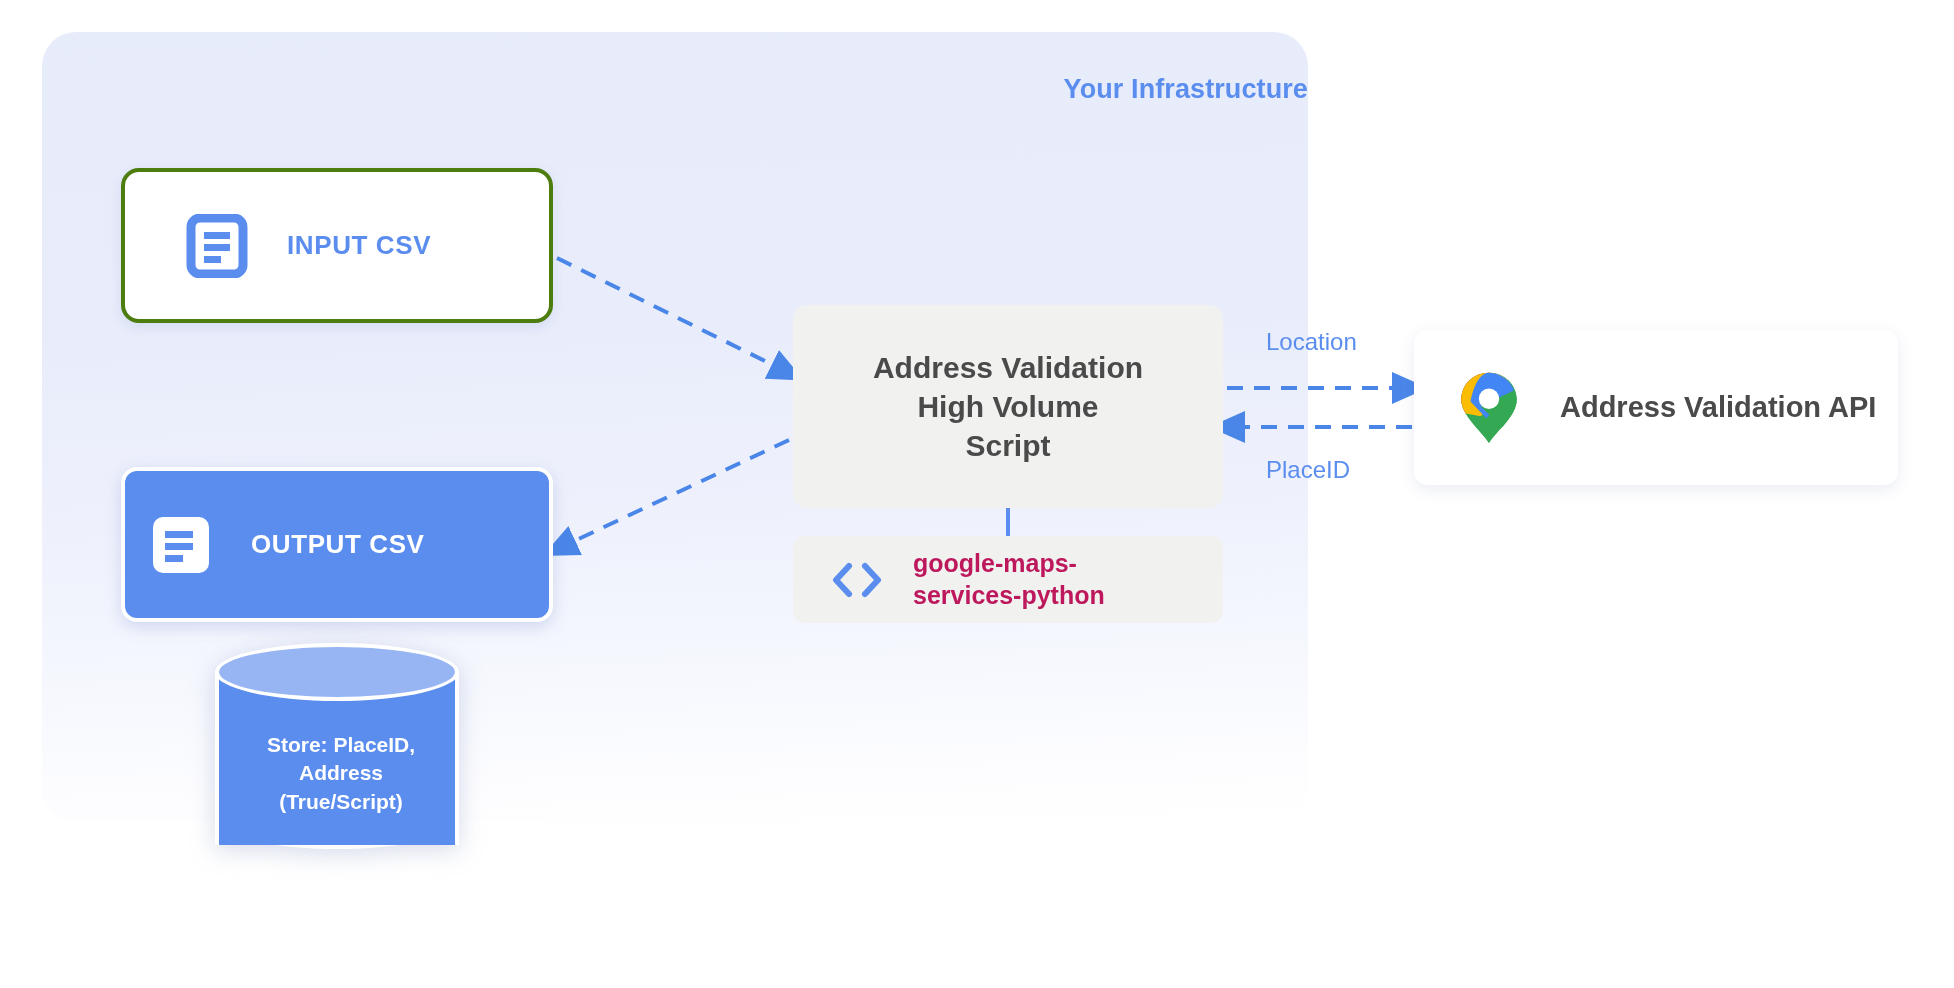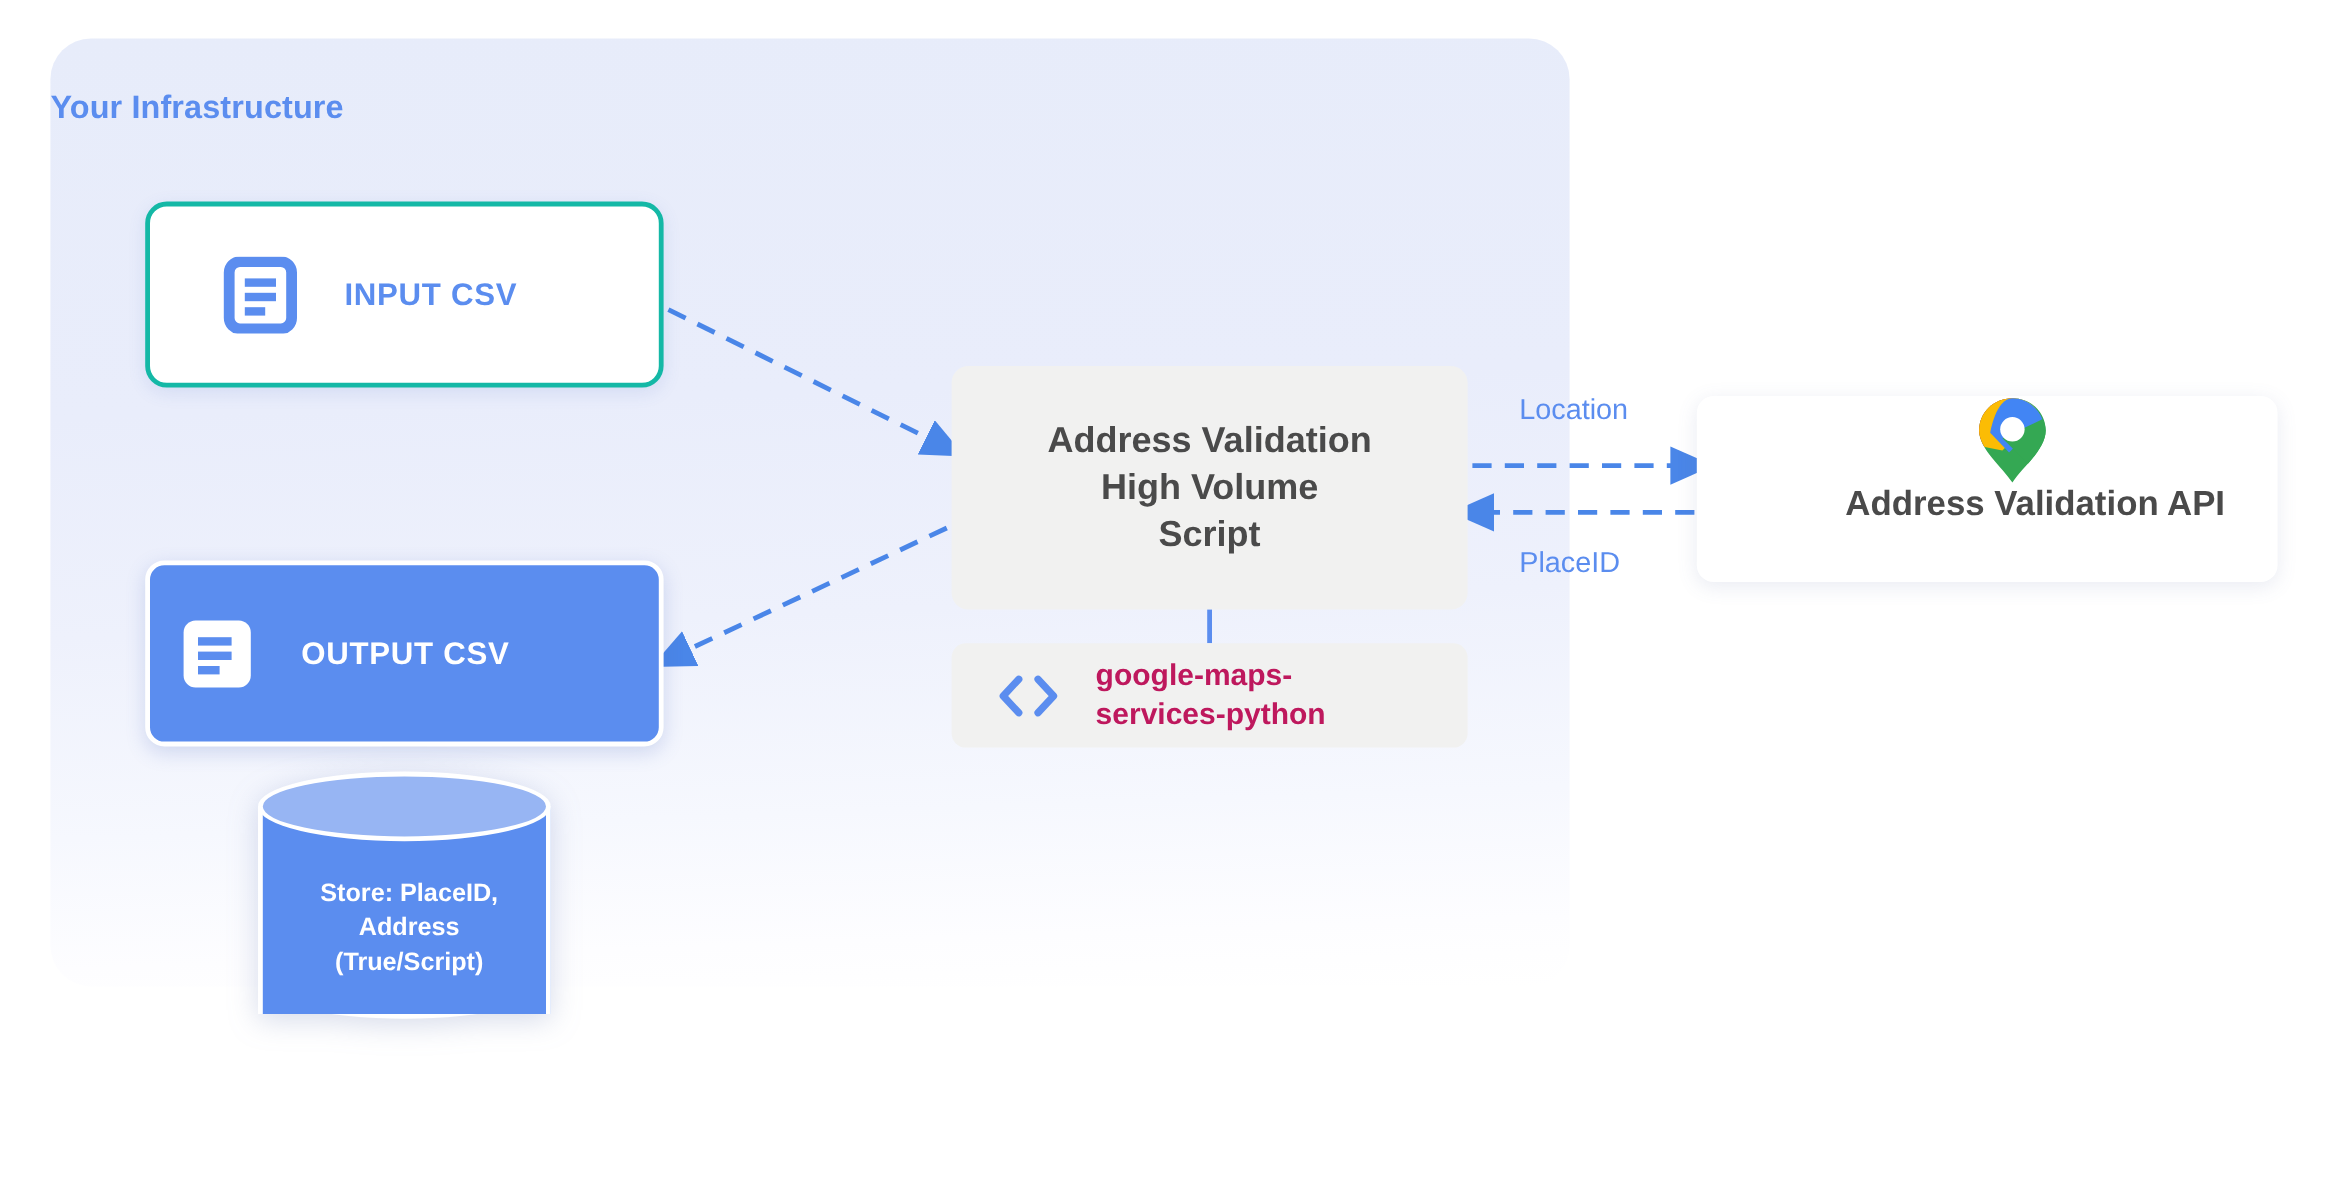--- a/index.html
+++ b/index.html
@@ -16,36 +16,36 @@
     position: absolute;
     left: 42px; top: 32px;
     width: 1266px; height: 790px;
     border-radius: 34px;
     background: linear-gradient(178deg, #e7ecfa 0%, #e9edfb 38%, #eef1fc 60%, #f6f8fe 80%, #fdfdff 93%, #ffffff 100%);
   }
   .infra-title {
     position: absolute;
     left: 42px; top: 74px;
     width: 1266px;
-    text-align: left;
+    text-align: right;
     color: #5b8def;
     font-size: 27px;
     font-weight: bold;
     letter-spacing: .1px;
   }
 
   
   .card { position: absolute; display: flex; align-items: center; }
 
   
   .input-csv {
     left: 121px; top: 168px;
     width: 432px; height: 155px;
     background: #ffffff;
-    border: 4px solid #14b8a6;
+    border: 4px solid #4d7c0f;
     border-radius: 18px;
     box-shadow: 0 4px 14px rgba(80,110,190,.13);
     padding-left: 60px;
   }
   .input-csv .label {
     color: #5b8def;
     font-size: 26px;
     font-weight: bold;
     letter-spacing: .6px;
     margin-left: 38px;
@@ -119,21 +119,20 @@
   
   .api-card {
     position: absolute;
     left: 1414px; top: 330px;
     width: 484px; height: 155px;
     background: #ffffff;
     border-radius: 14px;
     box-shadow: 0 4px 16px rgba(90,110,160,.13);
     display: flex; align-items: center;
     padding-left: 42px;
-    flex-direction: column;
   }
   .pin-icon { width: 66px; height: 74px; flex: 0 0 auto; }
   .api-card .label {
     margin-left: 38px;
     color: #4a4a4a;
     font-size: 29px;
     font-weight: bold;
   }
 
   

